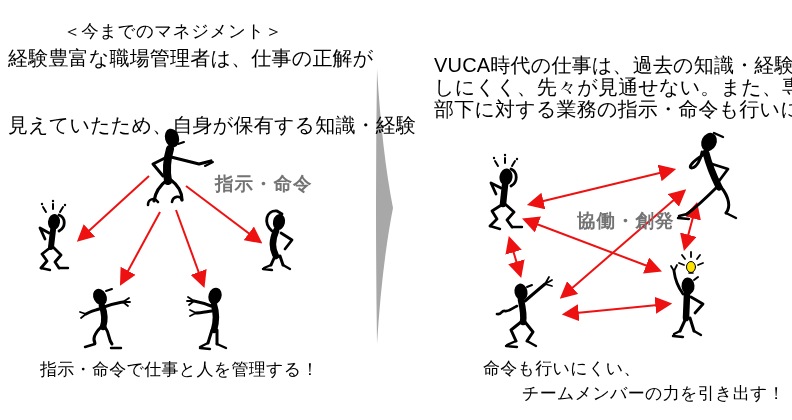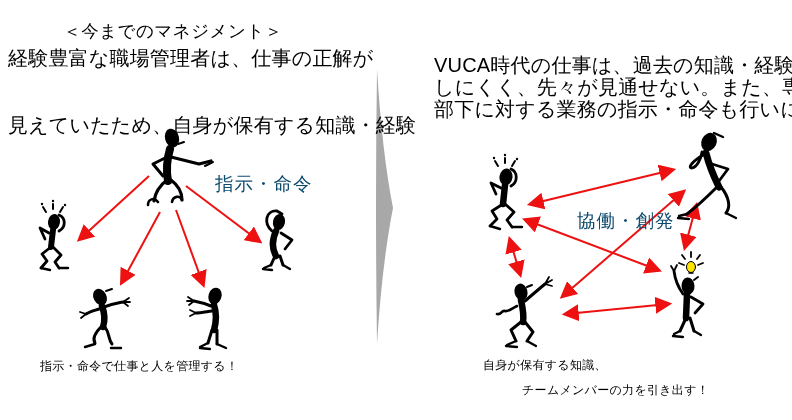--- a/index.html
+++ b/index.html
@@ -3,22 +3,22 @@
 <meta charset="utf-8">
 <style>
   html,body{margin:0;padding:0;background:#fff;}
   .canvas{
     position:relative;width:792px;height:420px;background:#fff;overflow:hidden;
     font-family:"Liberation Sans","DejaVu Sans",sans-serif;color:#000;border-radius:25px;
   }
   .txt{position:absolute;white-space:nowrap;}
   .title{font-size:17.5px;letter-spacing:0.5px;}
   .body-line{font-size:20px;letter-spacing:0.2px;}
-  .caption{font-size:12px;letter-spacing:0.3px;}
-  .red-label{font-size:18.5px;font-weight:400;color:#0c4a6e;letter-spacing:1px;}
+  .caption{font-size:17px;letter-spacing:0.3px;}
+  .red-label{font-size:18.5px;font-weight:700;color:#737373;letter-spacing:1px;}
   .center{text-align:center;}
   svg{position:absolute;left:0;top:0;}
 </style>
 </head>
 <body>
 
 <div class="canvas">
 
   <svg width="792" height="420" viewBox="0 0 792 420">
     <defs>
@@ -179,16 +179,16 @@
   <div class="txt title center" style="left:0;top:19px;width:346px;">＜今までのマネジメント＞</div>
   <div class="txt body-line" style="left:8px;top:45px;">経験豊富な職場管理者は、仕事の正解が</div>
   <div class="txt body-line" style="left:8px;top:67px;margin-top:45px;">見えていたため、自身が保有する知識・経験</div>
   <div class="txt red-label" style="left:215px;top:171px;">指示・命令</div>
   <div class="txt caption" style="left:40px;top:358px;">指示・命令で仕事と人を管理する！</div>
 
   <div class="txt body-line" style="left:434px;top:52px;">VUCA時代の仕事は、過去の知識・経験が通用</div>
   <div class="txt body-line" style="left:434px;top:74px;">しにくく、先々が見通せない。また、専門性の高い</div>
   <div class="txt body-line" style="left:434px;top:96px;">部下に対する業務の指示・命令も行いにくい。</div>
   <div class="txt red-label" style="left:557px;top:208px;margin-left:20px;">協働・創発</div>
-  <div class="txt caption" style="left:483px;top:357px;">自身が保有する知識、</div>
+  <div class="txt caption" style="left:483px;top:357px;">命令も行いにくい、</div>
   <div class="txt caption" style="left:522px;top:382px;">チームメンバーの力を引き出す！</div>
 
 </div>
 
 </body></html>

